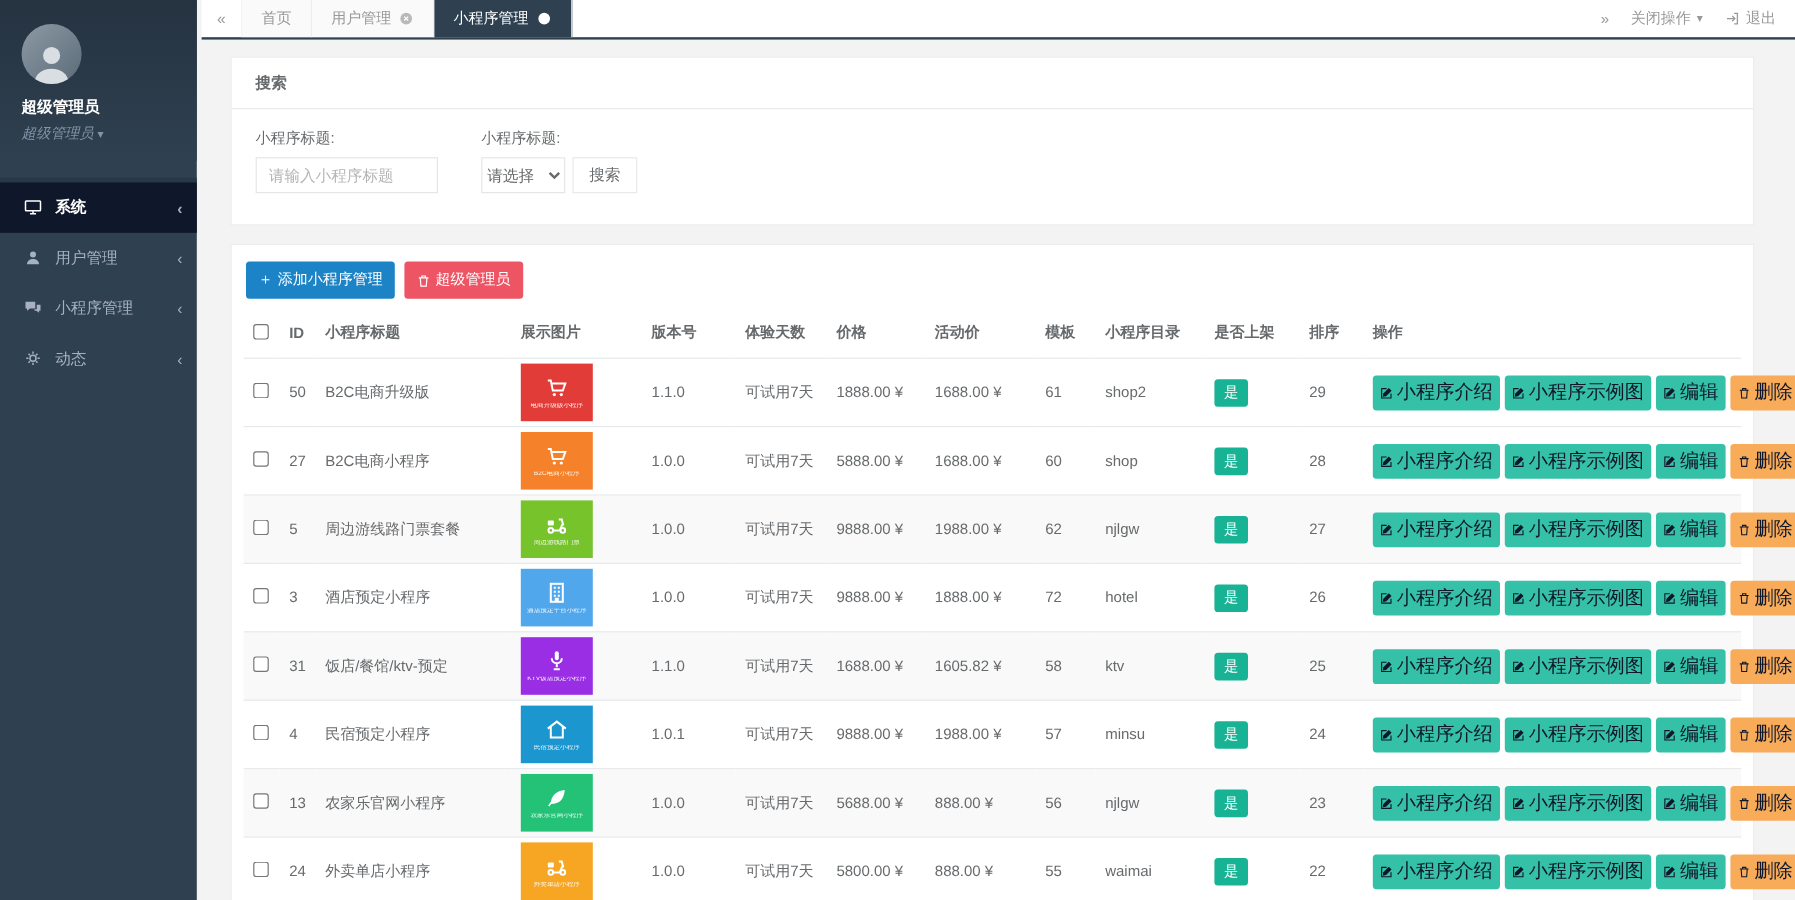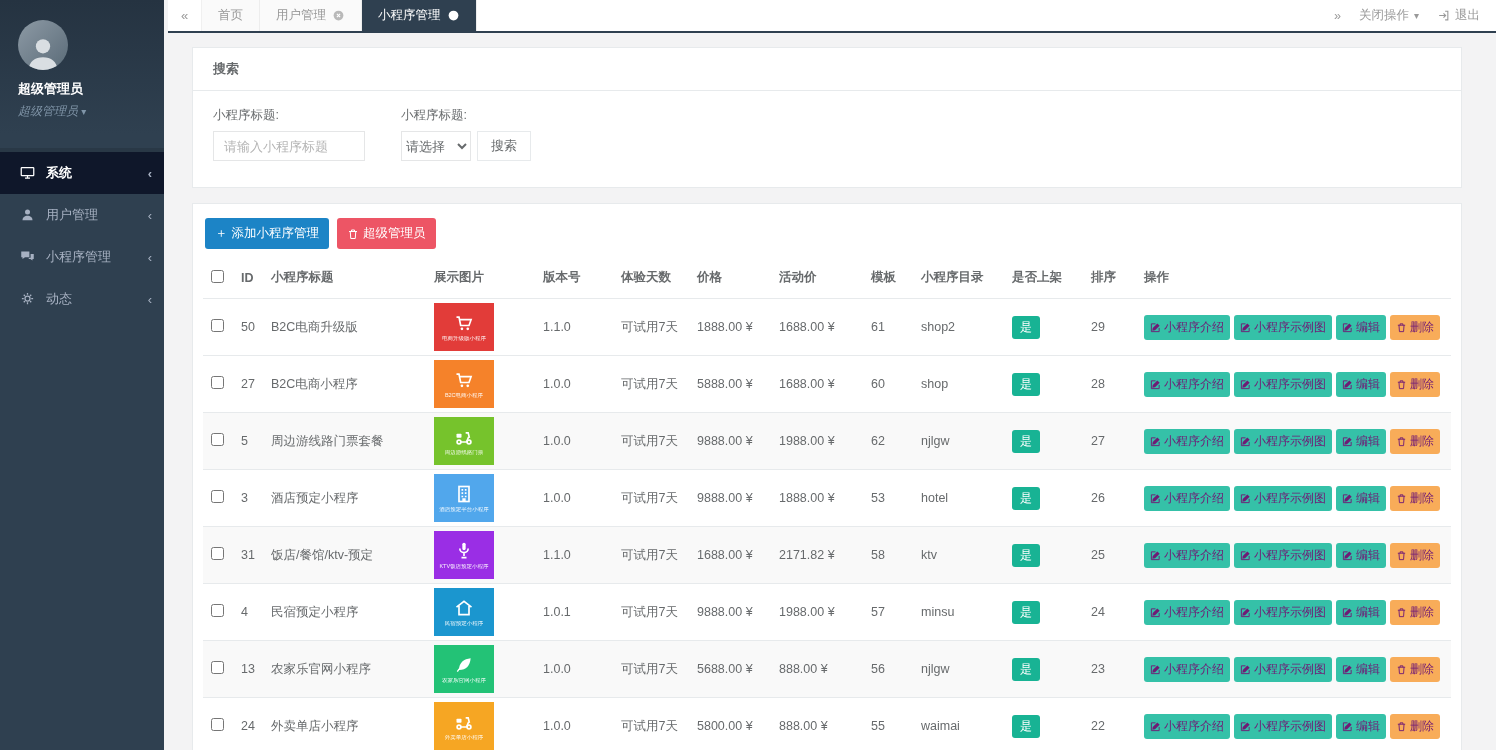--- a/index.html
+++ b/index.html
@@ -81,21 +81,21 @@
   .tile { width:60px; height:48px; display:flex; flex-direction:column; align-items:center;
     justify-content:center; gap:3px; color:#fff; }
   .tile svg { width:20px; height:20px; }
   .tile .cap { font-size:5.5px; line-height:1; white-space:nowrap; overflow:hidden;
     max-width:56px; opacity:.92; }
 
   .badge-yes { display:inline-block; background:#18b394; color:#fff; font-size:12px;
     padding:3px 8px; border-radius:3px; }
 
   .actions { display:flex; gap:4px; flex-wrap:nowrap; }
-  .abtn { border:none; border-radius:3px; color:#701a75; font-size:12px; padding:4px 6px;
+  .abtn { border:none; border-radius:3px; color:#0f172a; font-size:16px; padding:4px 6px;
     cursor:pointer; display:inline-flex; align-items:center; gap:3px; white-space:nowrap; }
   .abtn svg { width:11px; height:11px; }
   .abtn.teal { background:#35c1a8; }
   .abtn.orange { background:#f8ac59; }
 </style>
 </head>
 <body>
 
 <div class="sidebar">
   <div class="profile">
@@ -427,21 +427,21 @@
                     <path d="M9 7h2M13 7h2M9 11h2M13 11h2M9 15h2M13 15h2M11 21v-3h2v3"></path>
                   </svg>
                 </span>
                 <span class="cap">酒店预定平台小程序</span>
               </div>
             </td>
             <td>1.0.0</td>
             <td>可试用7天</td>
             <td>9888.00 ¥</td>
             <td>1888.00 ¥</td>
-            <td>53</td>
+            <td>72</td>
             <td>hotel</td>
             <td><span class="badge-yes">是</span></td>
             <td>26</td>
             <td>
               <div class="actions">
                 <button class="abtn teal"><span style="display:inline-flex">
                     <svg viewBox="0 0 24 24" fill="none" stroke="currentColor" stroke-width="2">
                       <path d="M20 13v8H3V4h9"></path>
                       <path d="M16 3l5 5L11 18l-6 1 1-6z" fill="currentColor" stroke="none"></path>
                     </svg>
@@ -477,21 +477,21 @@
                     <rect x="10" y="2" width="4" height="9" rx="2" fill="currentColor" stroke="none"></rect>
                     <path d="M7 9a5 5 0 0 0 10 0M12 14v4M9 20h6"></path>
                   </svg>
                 </span>
                 <span class="cap">KTV饭店预定小程序</span>
               </div>
             </td>
             <td>1.1.0</td>
             <td>可试用7天</td>
             <td>1688.00 ¥</td>
-            <td>2171.82 ¥</td>
+            <td>1605.82 ¥</td>
             <td>58</td>
             <td>ktv</td>
             <td><span class="badge-yes">是</span></td>
             <td>25</td>
             <td>
               <div class="actions">
                 <button class="abtn teal"><span style="display:inline-flex">
                     <svg viewBox="0 0 24 24" fill="none" stroke="currentColor" stroke-width="2">
                       <path d="M20 13v8H3V4h9"></path>
                       <path d="M16 3l5 5L11 18l-6 1 1-6z" fill="currentColor" stroke="none"></path>

